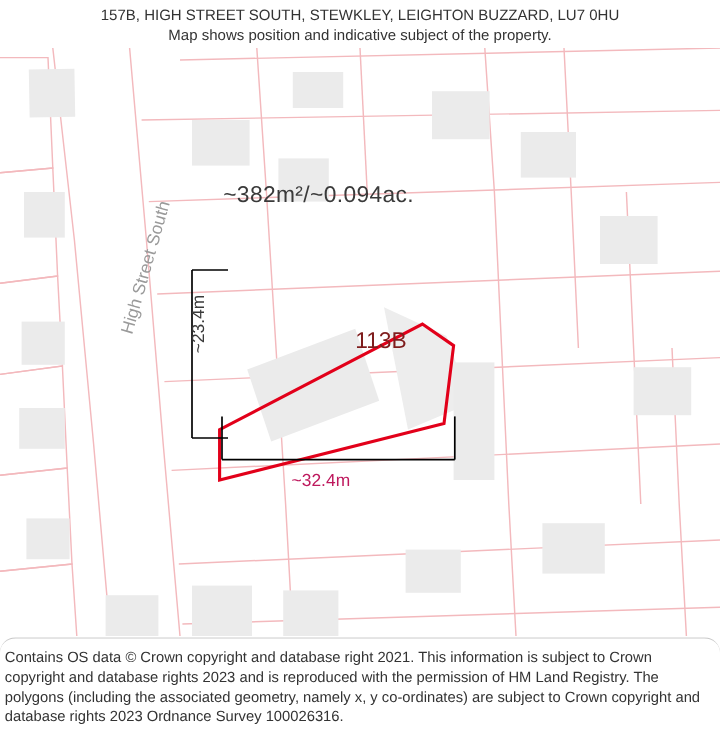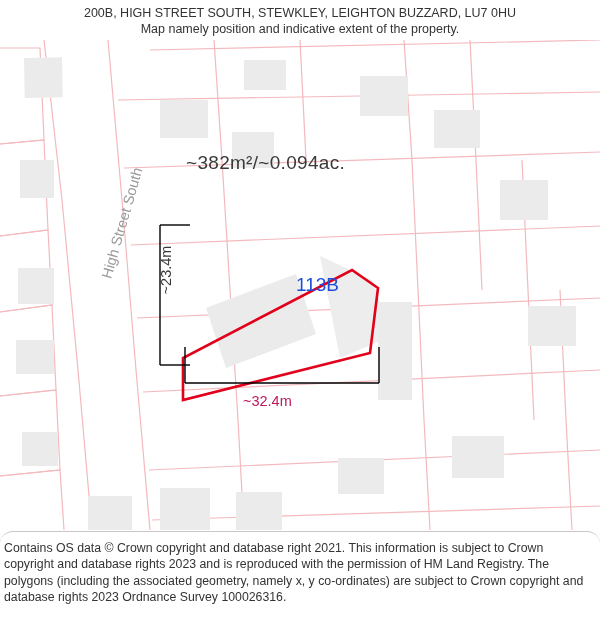--- a/index.html
+++ b/index.html
@@ -62,21 +62,21 @@
     font-size: 19px;
     color: #3a3a3a;
     letter-spacing: 0.3px;
     white-space: nowrap;
   }
   .plot-label {
     position: absolute;
     left: 296px;
     top: 234px;
     font-size: 19px;
-    color: #1d4ed8;
+    color: #7f1d1d;
     white-space: nowrap;
   }
   .dim-h {
     position: absolute;
     left: 243px;
     top: 353px;
     font-size: 14.5px;
     color: #be185d;
     white-space: nowrap;
   }
@@ -122,22 +122,22 @@
     line-height: 16.4px;
     color: #333333;
   }
 </style>
 </head>
 <body>
 
 <div class="page">
 
   <div class="header">
-    <div class="title">200B, HIGH STREET SOUTH, STEWKLEY, LEIGHTON BUZZARD, LU7 0HU</div>
-    <div class="subtitle">Map namely position and indicative extent of the property.</div>
+    <div class="title">157B, HIGH STREET SOUTH, STEWKLEY, LEIGHTON BUZZARD, LU7 0HU</div>
+    <div class="subtitle">Map shows position and indicative subject of the property.</div>
   </div>
 
   <div class="map">
     <svg width="600" height="490" viewBox="0 0 600 490" xmlns="http://www.w3.org/2000/svg">
 
       <rect x="0" y="0" width="600" height="490" fill="#ffffff"></rect>
 
       <g stroke="#f3b9bd" stroke-width="1.2" fill="none">
 
         <path d="M0 8 L40 8 L44 100 L0 104"></path>

